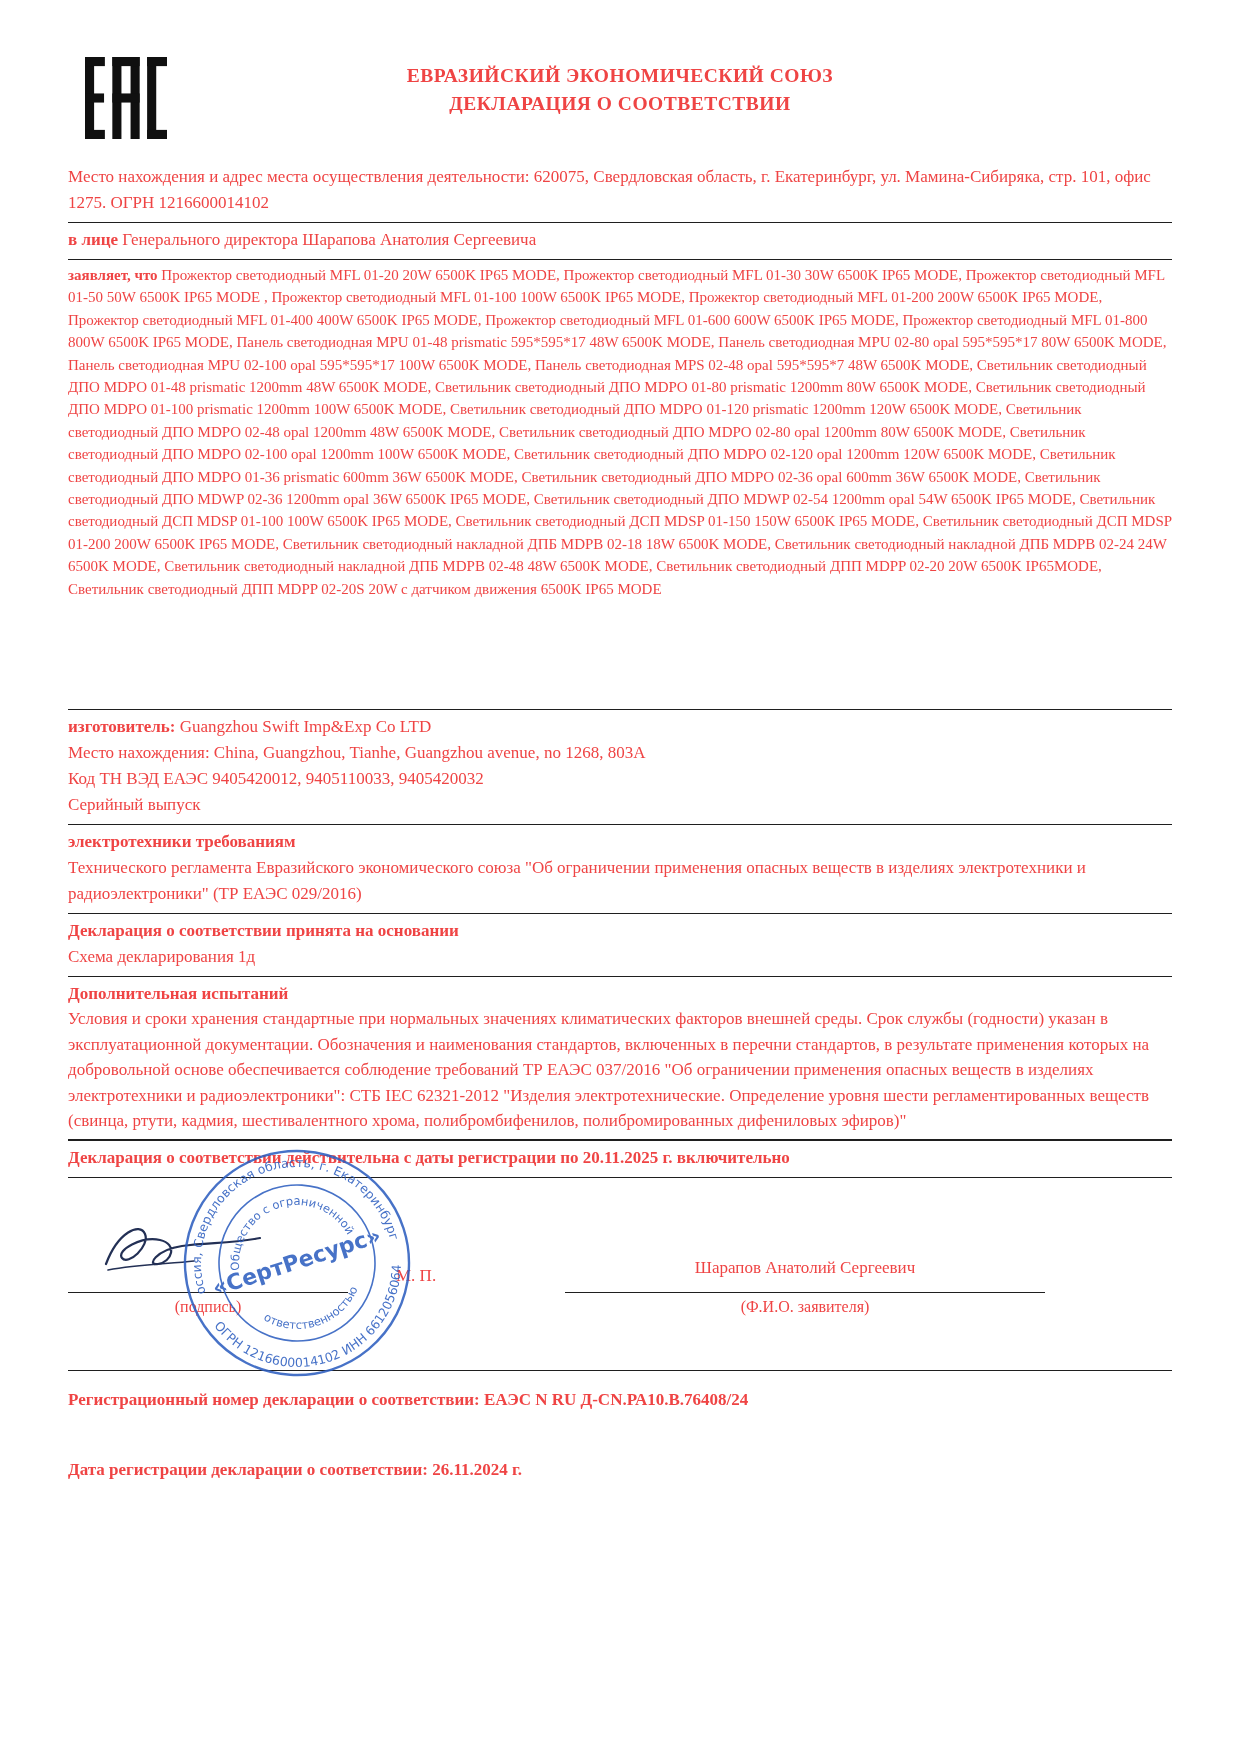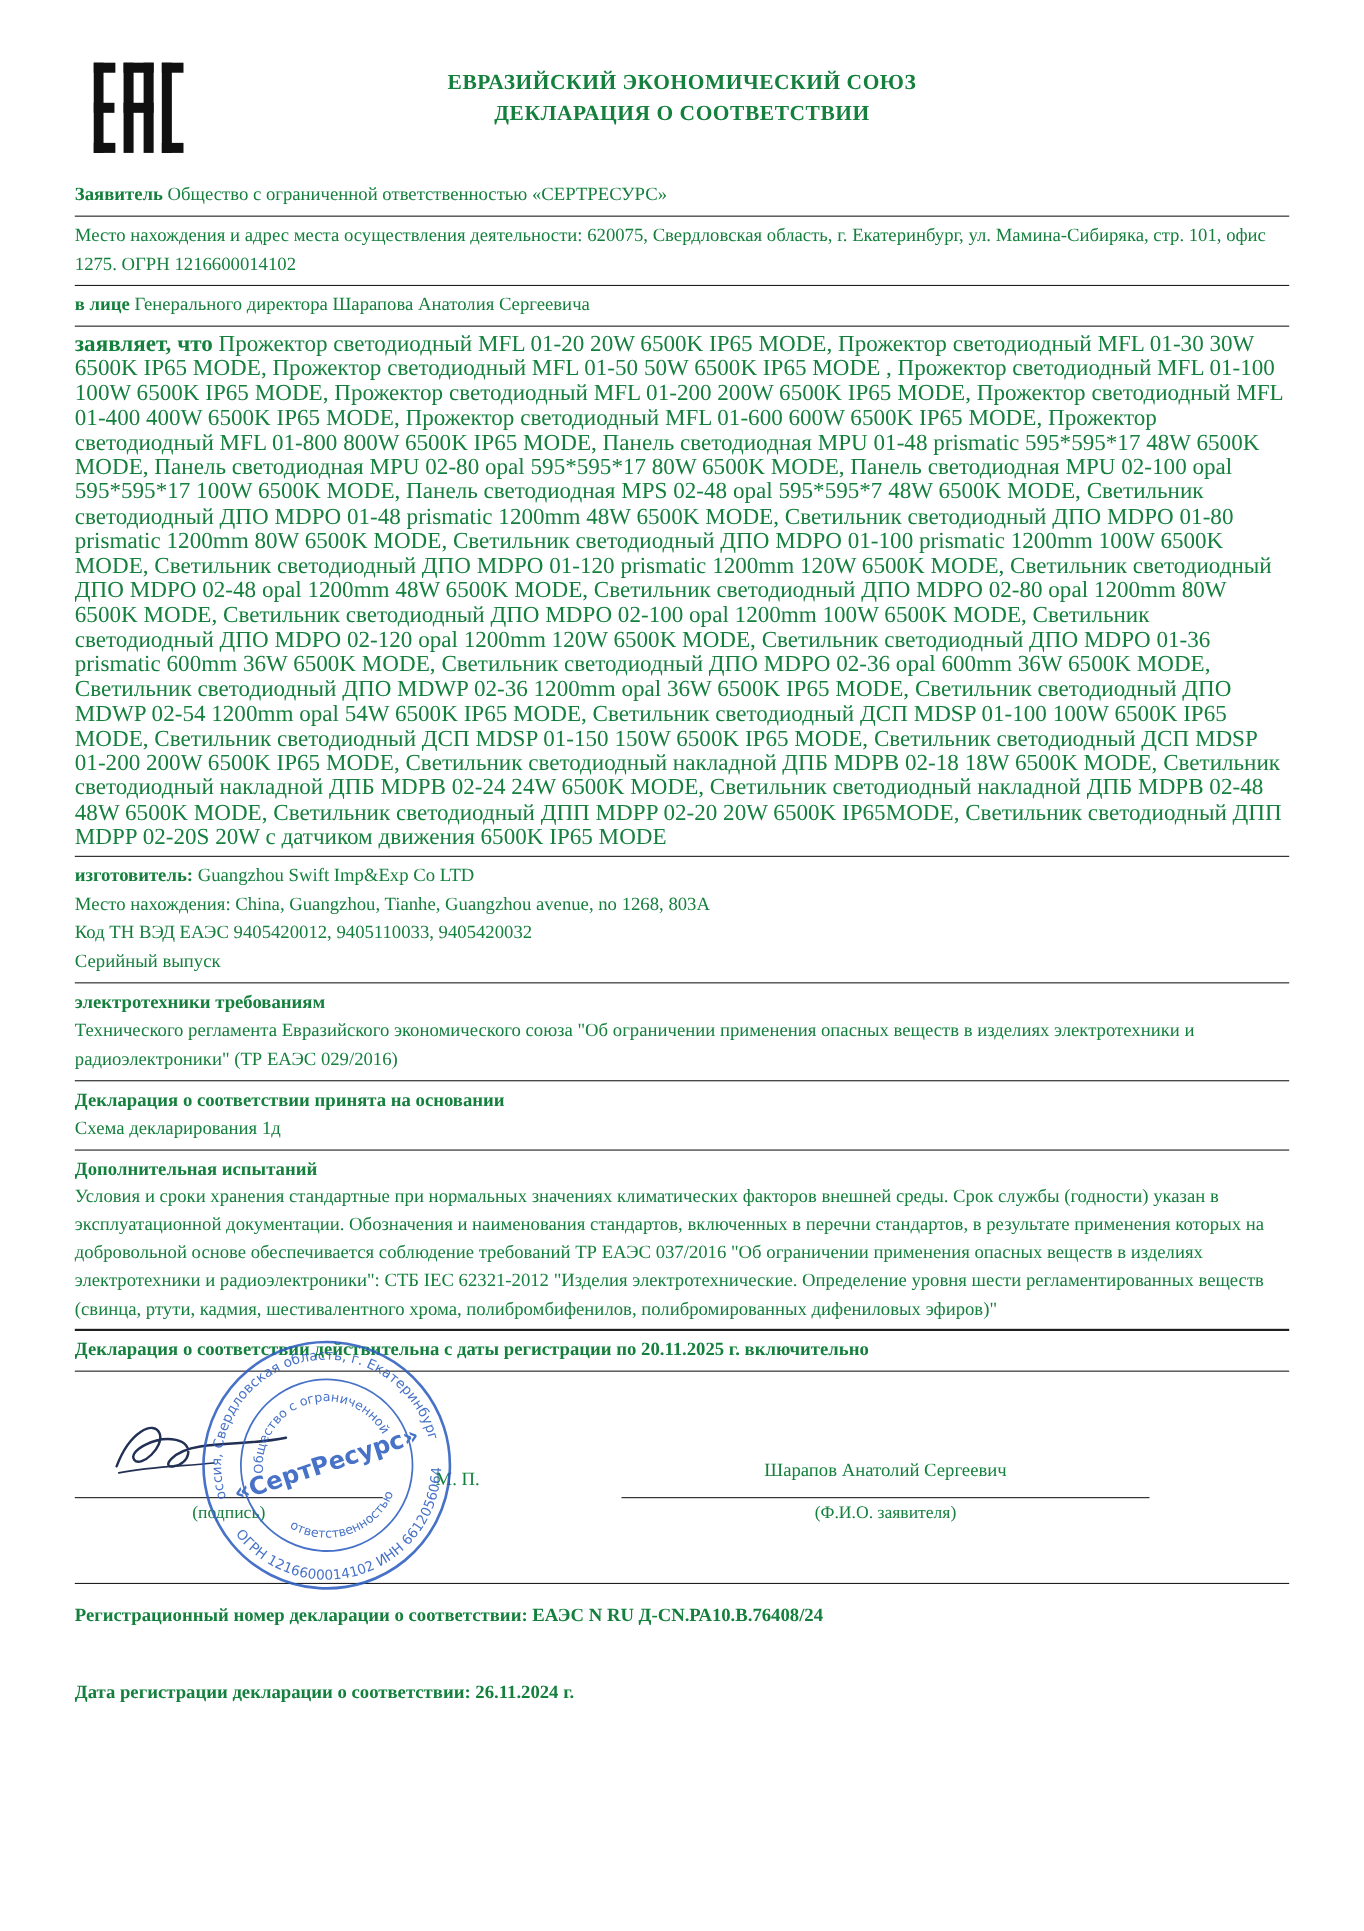--- a/index.html
+++ b/index.html
@@ -3,32 +3,32 @@
 <meta charset="utf-8">
 <style>
   * { margin:0; padding:0; box-sizing:border-box; }
   html,body { background:#fff; }
   .page {
     position:relative;
     width:1240px; height:1755px;
     margin:0 auto;
     background:#ffffff;
     font-family:"Liberation Serif", serif;
-    color:#15803d;
+    color:#ef4444;
     font-size:17px;
     overflow:hidden;
   }
   .content { padding:0 68px; }
   .hdr { position:relative; height:160px; }
   .eac-logo { position:absolute; left:17px; top:50px; }
   .title { padding-top:62px; text-align:center; font-weight:700; font-size:19.5px; line-height:28px; letter-spacing:.5px; }
   .sec { border-bottom:1.6px solid #1f1f1f; padding:4px 0 6px; }
   .lh26 { line-height:26px; }
   .b { font-weight:700; }
-  .declares { line-height:22.4px; font-size:21px; min-height:450px; text-align:left; }
+  .declares { line-height:22.4px; font-size:15px; min-height:450px; text-align:left; }
   .addl { line-height:25.4px; }
   .thick { border-bottom-width:2.4px; }
   .validity { font-weight:700; line-height:26px; border-bottom-width:1.8px; }
   .sig-area { position:relative; height:192px; }
   .sig-area .abs { position:absolute; }
   .stamp-wrap { left:104px; top:-40px; z-index:2; opacity:.88; }
   .sign-wrap { left:30px; top:36px; z-index:1; }
   .mp { left:328px; top:88px; font-size:17px; }
   .fio-name { left:497px; top:80px; width:480px; text-align:center; }
   .sig-line { border-top:1.5px solid #1f1f1f; height:0; }
@@ -64,24 +64,20 @@
               <rect x="75" y="88" width="24" height="11"></rect>
           </g>
         </svg>
       </div>
       <div class="title">
         <div>ЕВРАЗИЙСКИЙ ЭКОНОМИЧЕСКИЙ СОЮЗ</div>
         <div>ДЕКЛАРАЦИЯ О СООТВЕТСТВИИ</div>
       </div>
     </div>
 
-    <div class="sec lh26">
-      <span class="b">Заявитель</span>
-      <span>Общество с ограниченной ответственностью «СЕРТРЕСУРС»</span>
-    </div>
 
     <div class="sec lh26">
       <span>Место нахождения и адрес места осуществления деятельности: 620075, Свердловская область, г. Екатеринбург, ул. Мамина-Сибиряка, стр. 101, офис 1275. ОГРН 1216600014102</span>
     </div>
 
     <div class="sec lh26">
       <span class="b">в лице</span>
       <span>Генерального директора Шарапова Анатолия Сергеевича</span>
     </div>
 

